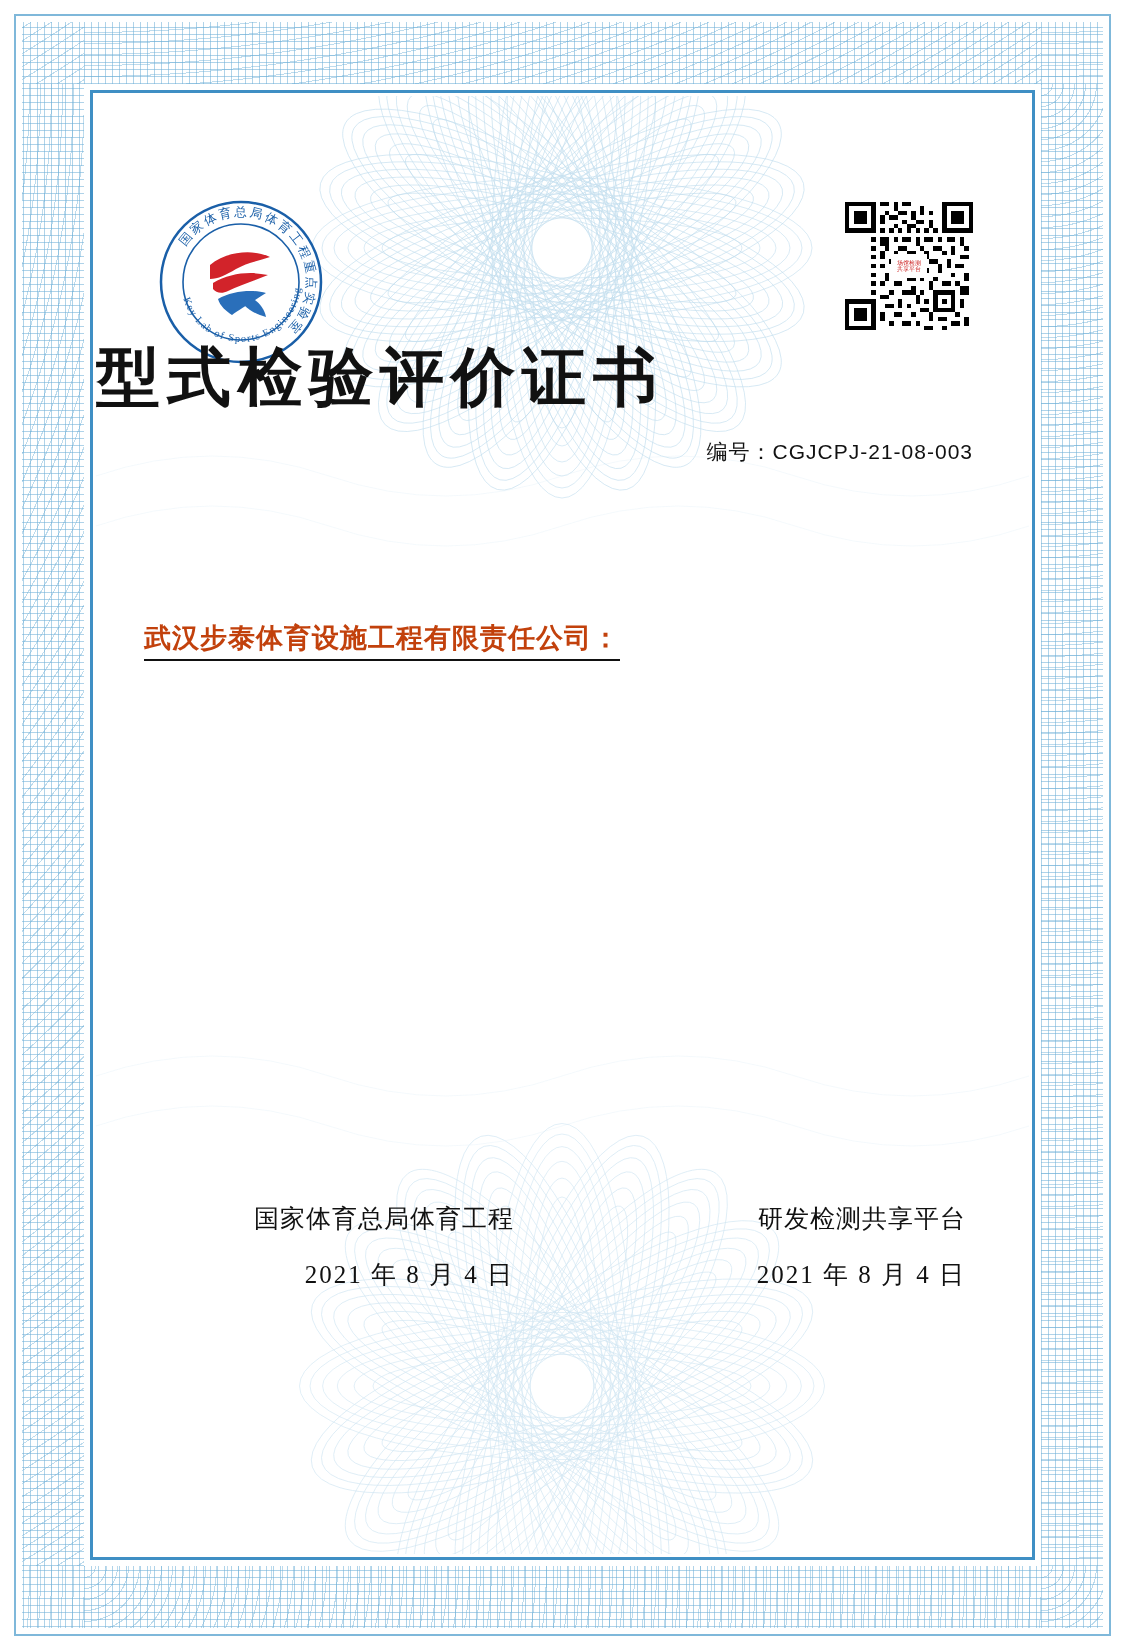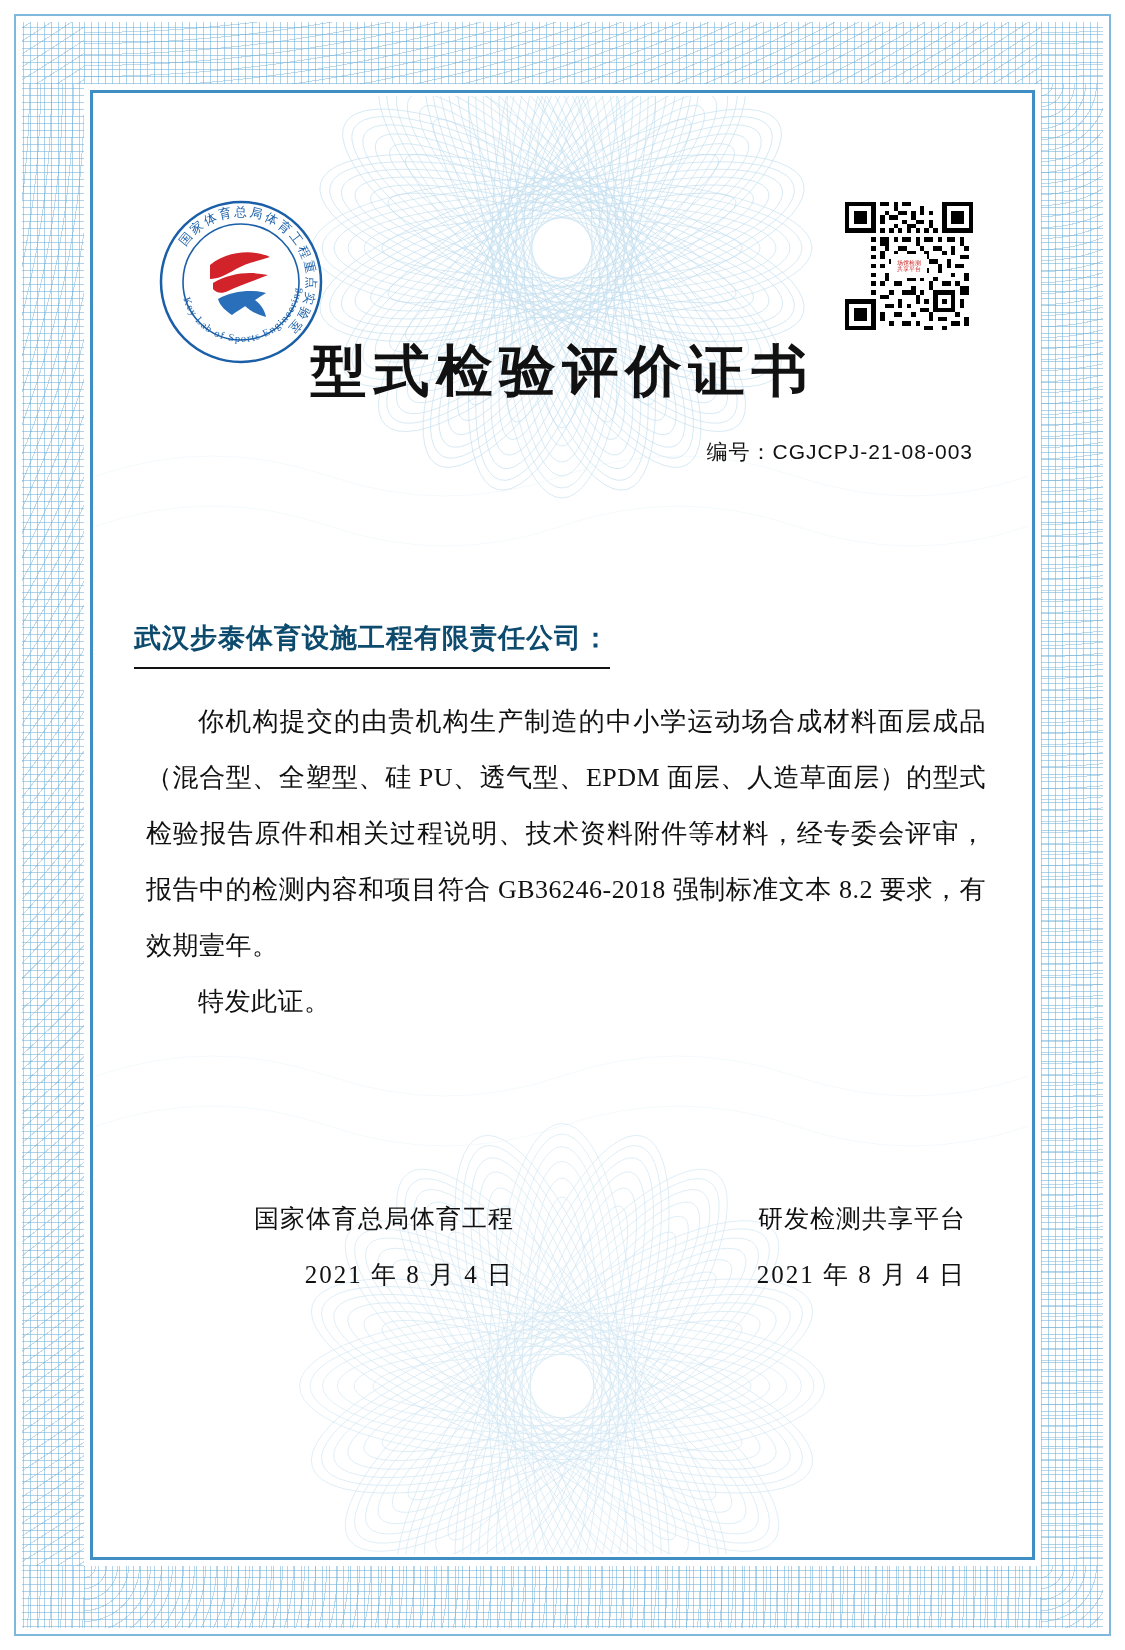--- a/index.html
+++ b/index.html
@@ -107,49 +107,49 @@
     font-size: 6px;
     color: #cc2222;
     white-space: nowrap;
   }
 
   
   .title {
     position: absolute;
     left: 0; top: 238px;
     width: 933px;
-    text-align: center;
+    text-align: left;
     font-family: "Liberation Serif", serif;
-    font-size: 56px;
+    font-size: 64px;
     font-weight: bold;
     letter-spacing: 7px;
     color: #111111;
   }
 
   
   .serial {
     position: absolute;
     right: 56px; top: 342px;
     font-family: "Liberation Sans", sans-serif;
     font-size: 21px;
     letter-spacing: 1px;
     color: #111111;
     white-space: nowrap;
   }
 
   
   .addressee {
     position: absolute;
-    left: 38px; top: 524px;
+    left: 48px; top: 524px;
     font-size: 27px;
     font-weight: bold;
-    color: #0c4a6e;
+    color: #c2410c;
     letter-spacing: 1px;
     border-bottom: 2px solid #111111;
-    padding-bottom: 11px;
+    padding-bottom: 3px;
   }
 
   
   .body-block {
     position: absolute;
     left: 50px; top: 598px;
     width: 840px;
     font-size: 26px;
     color: #111111;
     line-height: 56px;
@@ -409,24 +409,20 @@
     </div>
 
     <div class="title">型式检验评价证书</div>
 
     <div class="serial">
       <span>编号：</span><span>CGJCPJ-21-08-003</span>
     </div>
 
     <div class="addressee">武汉步泰体育设施工程有限责任公司：</div>
 
-    <div class="body-block">
-      <p>你机构提交的由贵机构生产制造的中小学运动场合成材料面层成品（混合型、全塑型、硅 PU、透气型、EPDM 面层、人造草面层）的型式检验报告原件和相关过程说明、技术资料附件等材料，经专委会评审，报告中的检测内容和项目符合 GB36246-2018 强制标准文本 8.2 要求，有效期壹年。</p>
-      <p class="last">特发此证。</p>
-    </div>
 
     <div class="sig-area">
 
       <div class="sig-col left">
         <div>国家体育总局体育工程</div>
         <div class="date">2021 年 8 月 4 日</div>
       </div>
 
       <div class="sig-col right">
         <div class="line2">研发检测共享平台</div>

